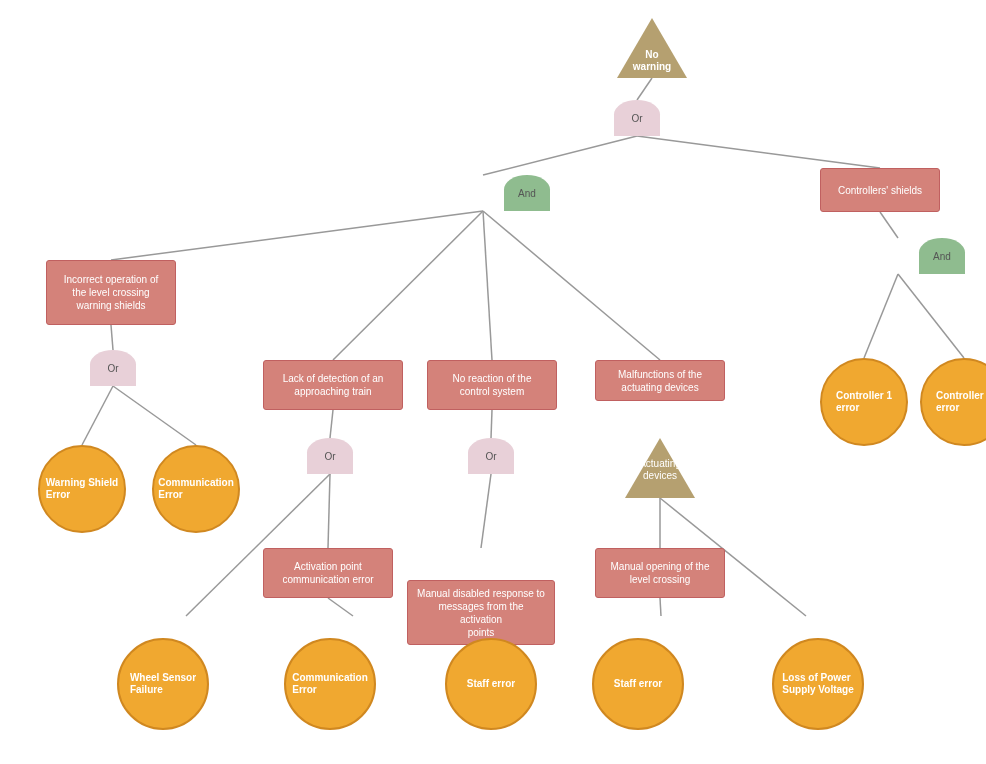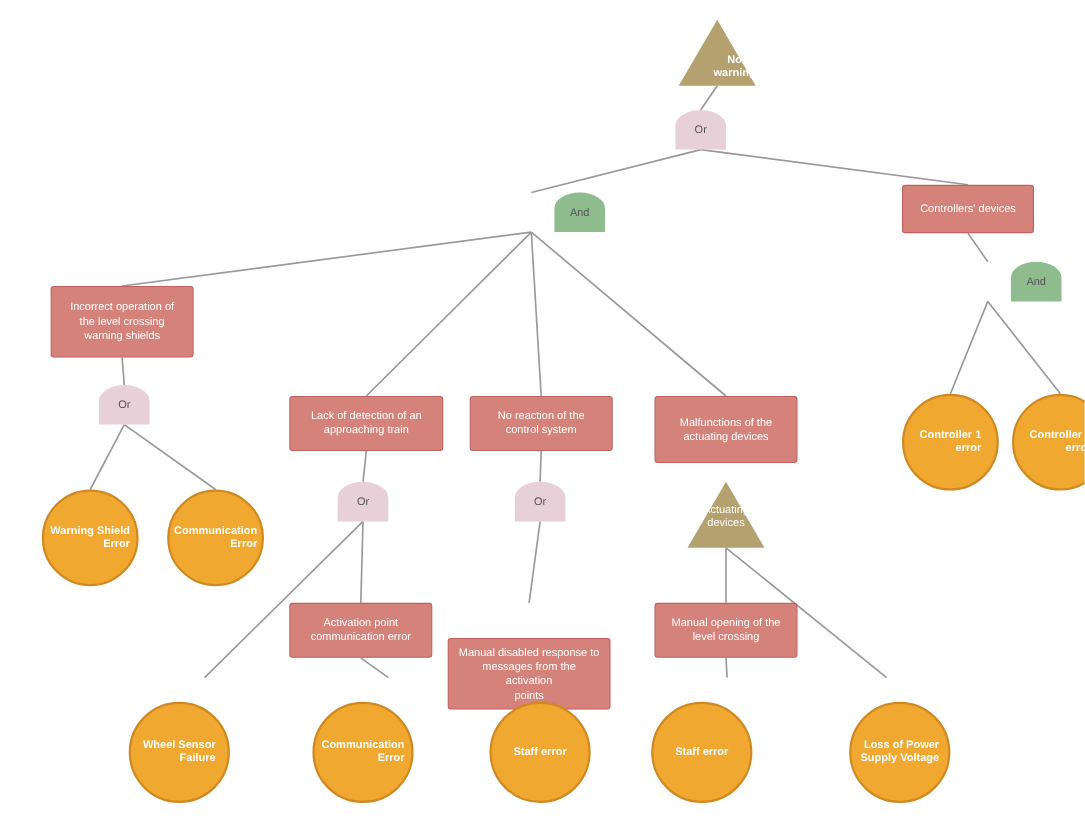--- a/index.html
+++ b/index.html
@@ -21,21 +21,21 @@
       position: absolute;
       top: 0; left: 0;
       width: 986px;
       height: 764px;
       pointer-events: none;
     }
     .node {
       position: absolute;
       display: flex;
       align-items: center;
-      justify-content: flex-end;
+      justify-content: center;
       text-align: center;
     }
     
     .triangle-node {
       width: 70px;
       height: 60px;
     }
     .triangle-shape {
       width: 0;
       height: 0;
@@ -95,21 +95,21 @@
     .circle-node {
       background: #f0a830;
       border: 2px solid #d08820;
       border-radius: 50%;
       color: #fff;
       font-size: 10px;
       font-weight: bold;
       display: flex;
       align-items: center;
       justify-content: center;
-      text-align: right;
+      text-align: left;
       line-height: 1.2;
       position: absolute;
     }
     
     .tri-actuating {
       width: 70px;
       height: 60px;
       position: absolute;
     }
     .tri-actuating .tri-shape {
@@ -189,21 +189,21 @@
 
   <div class="node gate gate-or" style="left:614px;top:100px;">
     <span>Or</span>
   </div>
 
   <div class="node gate gate-and" style="left:460px;top:175px;">
     <span>And</span>
   </div>
 
   <div class="node rect-node" style="left:820px;top:168px;width:120px;height:44px;">
-    <span>Controllers' devices</span>
+    <span>Controllers' shields</span>
   </div>
 
   <div class="node gate gate-and" style="left:875px;top:238px;">
     <span>And</span>
   </div>
 
   <div class="node rect-node" style="left:46px;top:260px;width:130px;height:65px;text-align:center;">
     <span>Incorrect operation of<br>the level crossing<br>warning shields</span>
   </div>
 
@@ -212,21 +212,21 @@
   </div>
 
   <div class="node rect-node" style="left:263px;top:360px;width:140px;height:50px;">
     <span>Lack of detection of an<br>approaching train</span>
   </div>
 
   <div class="node rect-node" style="left:427px;top:360px;width:130px;height:50px;">
     <span>No reaction of the<br>control system</span>
   </div>
 
-  <div class="node rect-node" style="left:595px;top:360px;width:130px;height:61px;">
+  <div class="node rect-node" style="left:595px;top:360px;width:130px;height:41px;">
     <span>Malfunctions of the<br>actuating devices</span>
   </div>
 
   <div class="node gate gate-or" style="left:307px;top:438px;">
     <span>Or</span>
   </div>
 
   <div class="node gate gate-or" style="left:468px;top:438px;">
     <span>Or</span>
   </div>

